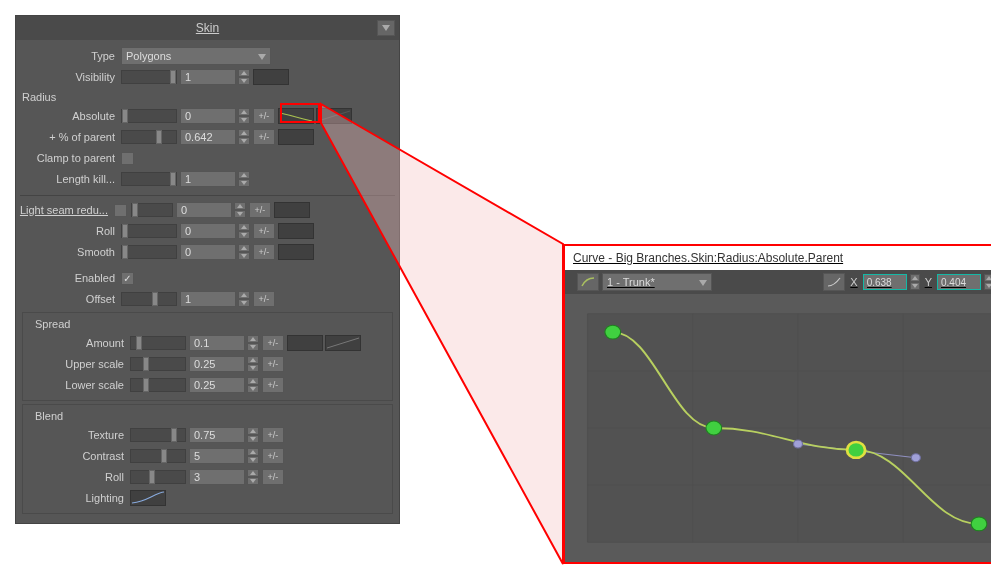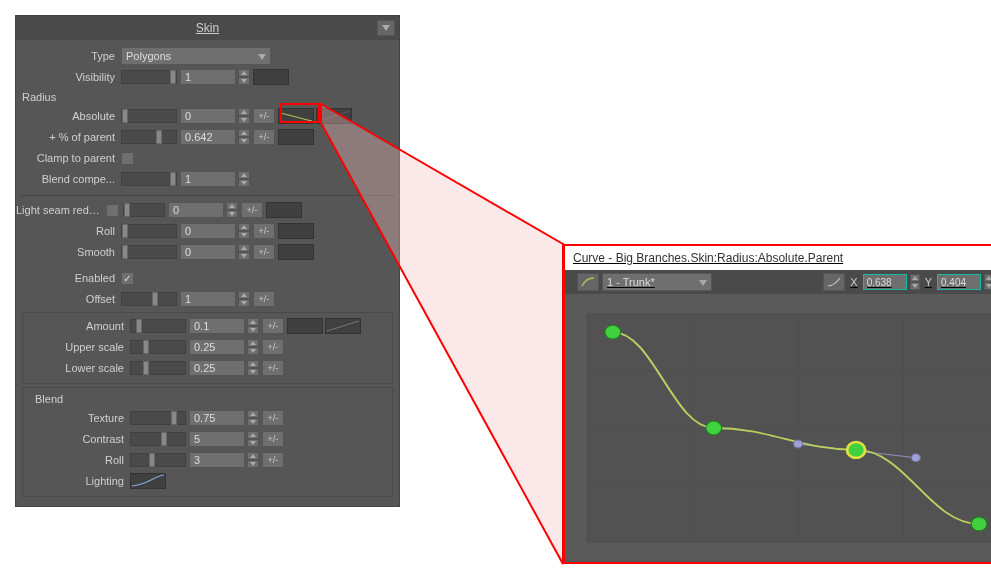--- a/index.html
+++ b/index.html
@@ -381,21 +381,21 @@
     <div class="pm-btn">+/-</div>
     <div class="curve-thumb"></div>
   </div>
 
   <div class="prop-row">
     <div class="prop-label">Clamp to parent</div>
     <div class="checkbox"></div>
   </div>
 
   <div class="prop-row">
-    <div class="prop-label">Blend compe...</div>
+    <div class="prop-label">Length kill...</div>
     <div class="slider-track">
         <div class="slider-handle" style="left:48px;"></div>
       </div>
     <input class="num-input" value="1" style="">
     <div class="spinner">
       <div class="spinner-btn">
           <svg viewBox="0 0 6 4">
             <polygon points="3,0 6,4 0,4" fill="#aaa"></polygon>
           </svg>
         </div>
@@ -404,21 +404,21 @@
             <polygon points="0,0 6,0 3,4" fill="#aaa"></polygon>
           </svg>
         </div>
     </div>
   </div>
 
 
   <div style="height:6px;border-bottom:1px solid #444;margin:0 4px;"></div>
 
   <div class="prop-row" style="margin-top:4px;">
-    <div class="prop-label" style="width:90px;">Light seam redu...</div>
+    <div class="prop-label" style="width:98px;text-decoration:underline;">Light seam redu...</div>
     <div class="checkbox" style="margin-right:4px;"></div>
     <div class="slider-track" style="width:42px;">
         <div class="slider-handle" style="left:0;"></div>
       </div>
     <input class="num-input" value="0" style="">
     <div class="spinner">
       <div class="spinner-btn">
           <svg viewBox="0 0 6 4">
             <polygon points="3,0 6,4 0,4" fill="#aaa"></polygon>
           </svg>
@@ -500,20 +500,21 @@
       <div class="spinner-btn">
           <svg viewBox="0 0 6 4">
             <polygon points="0,0 6,0 3,4" fill="#aaa"></polygon>
           </svg>
         </div>
     </div>
     <div class="pm-btn">+/-</div>
   </div>
 
   <div class="sub-panel">
+    <div class="section-label" style="padding-left:10px;">Spread</div>
 
     <div class="prop-row">
       <div class="prop-label">Amount</div>
       <div class="slider-track">
           <div class="slider-handle" style="left:5px;"></div>
         </div>
       <input class="num-input" value="0.1" style="">
       <div class="spinner">
         <div class="spinner-btn">
             <svg viewBox="0 0 6 4">

